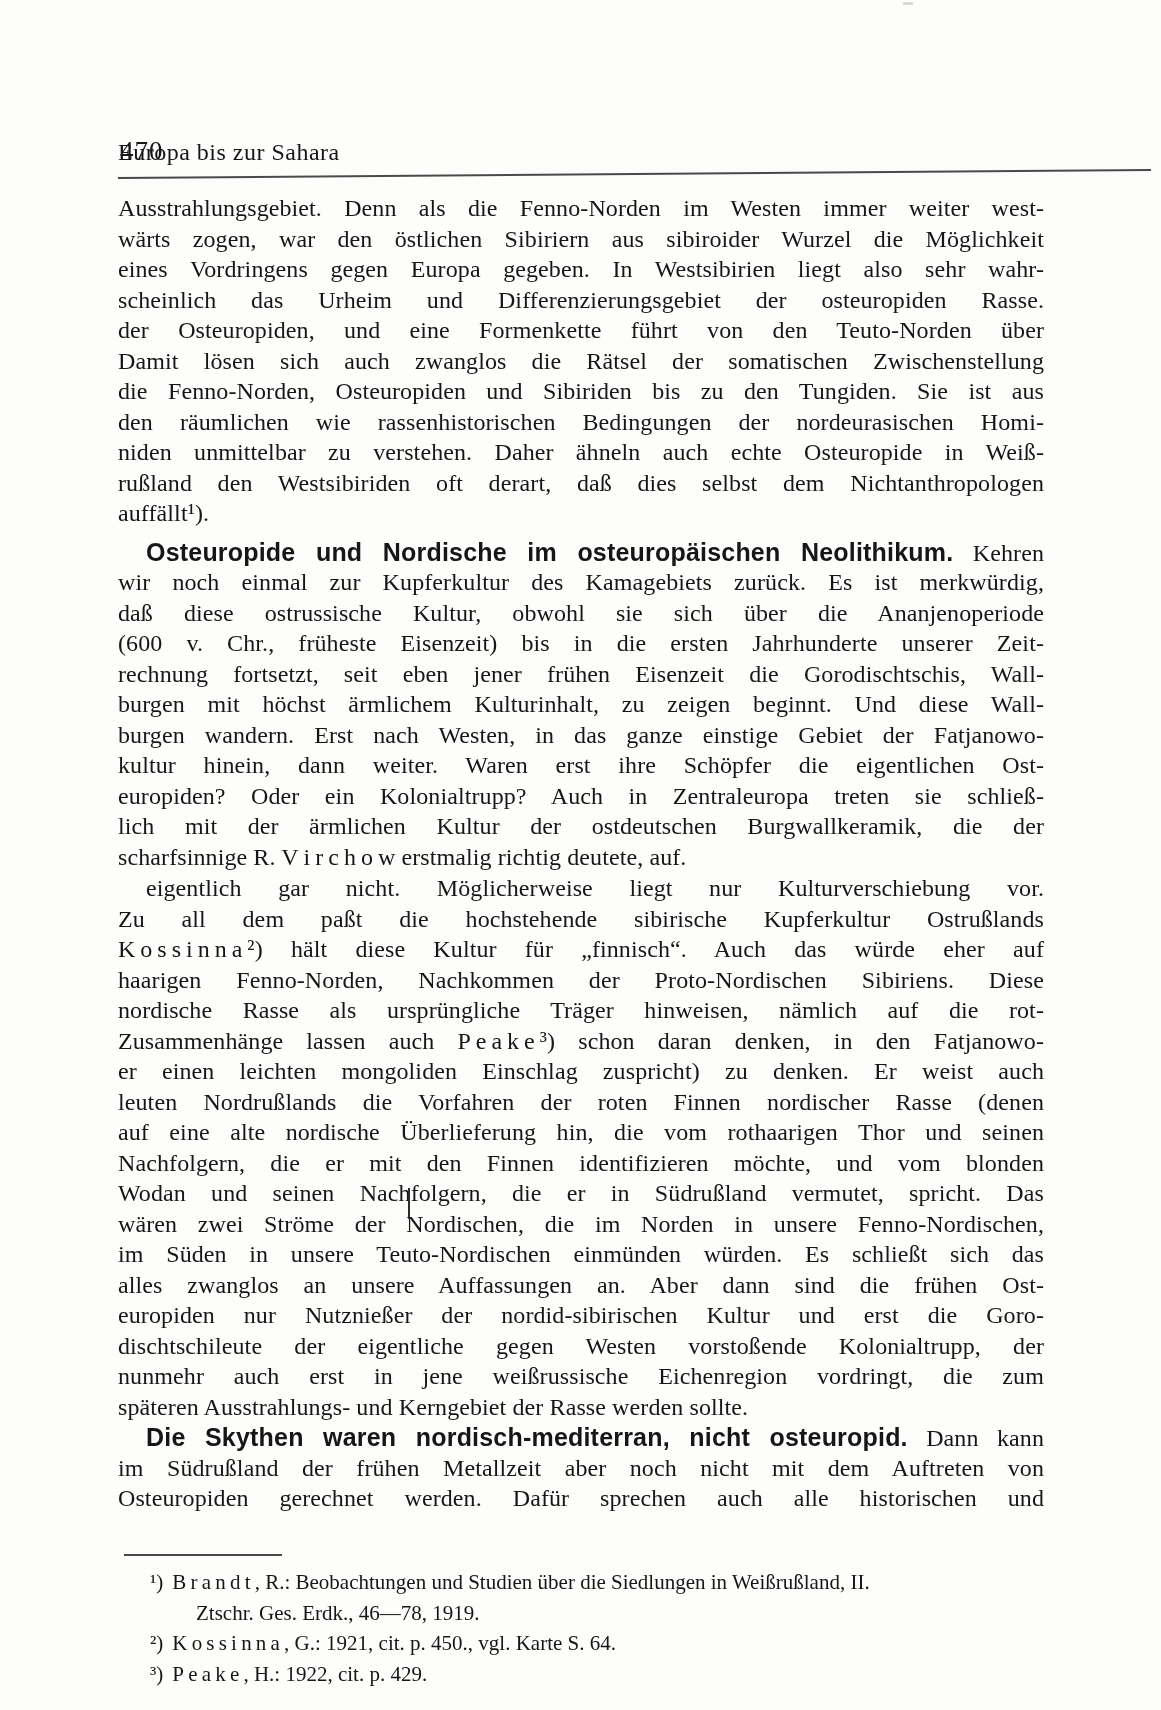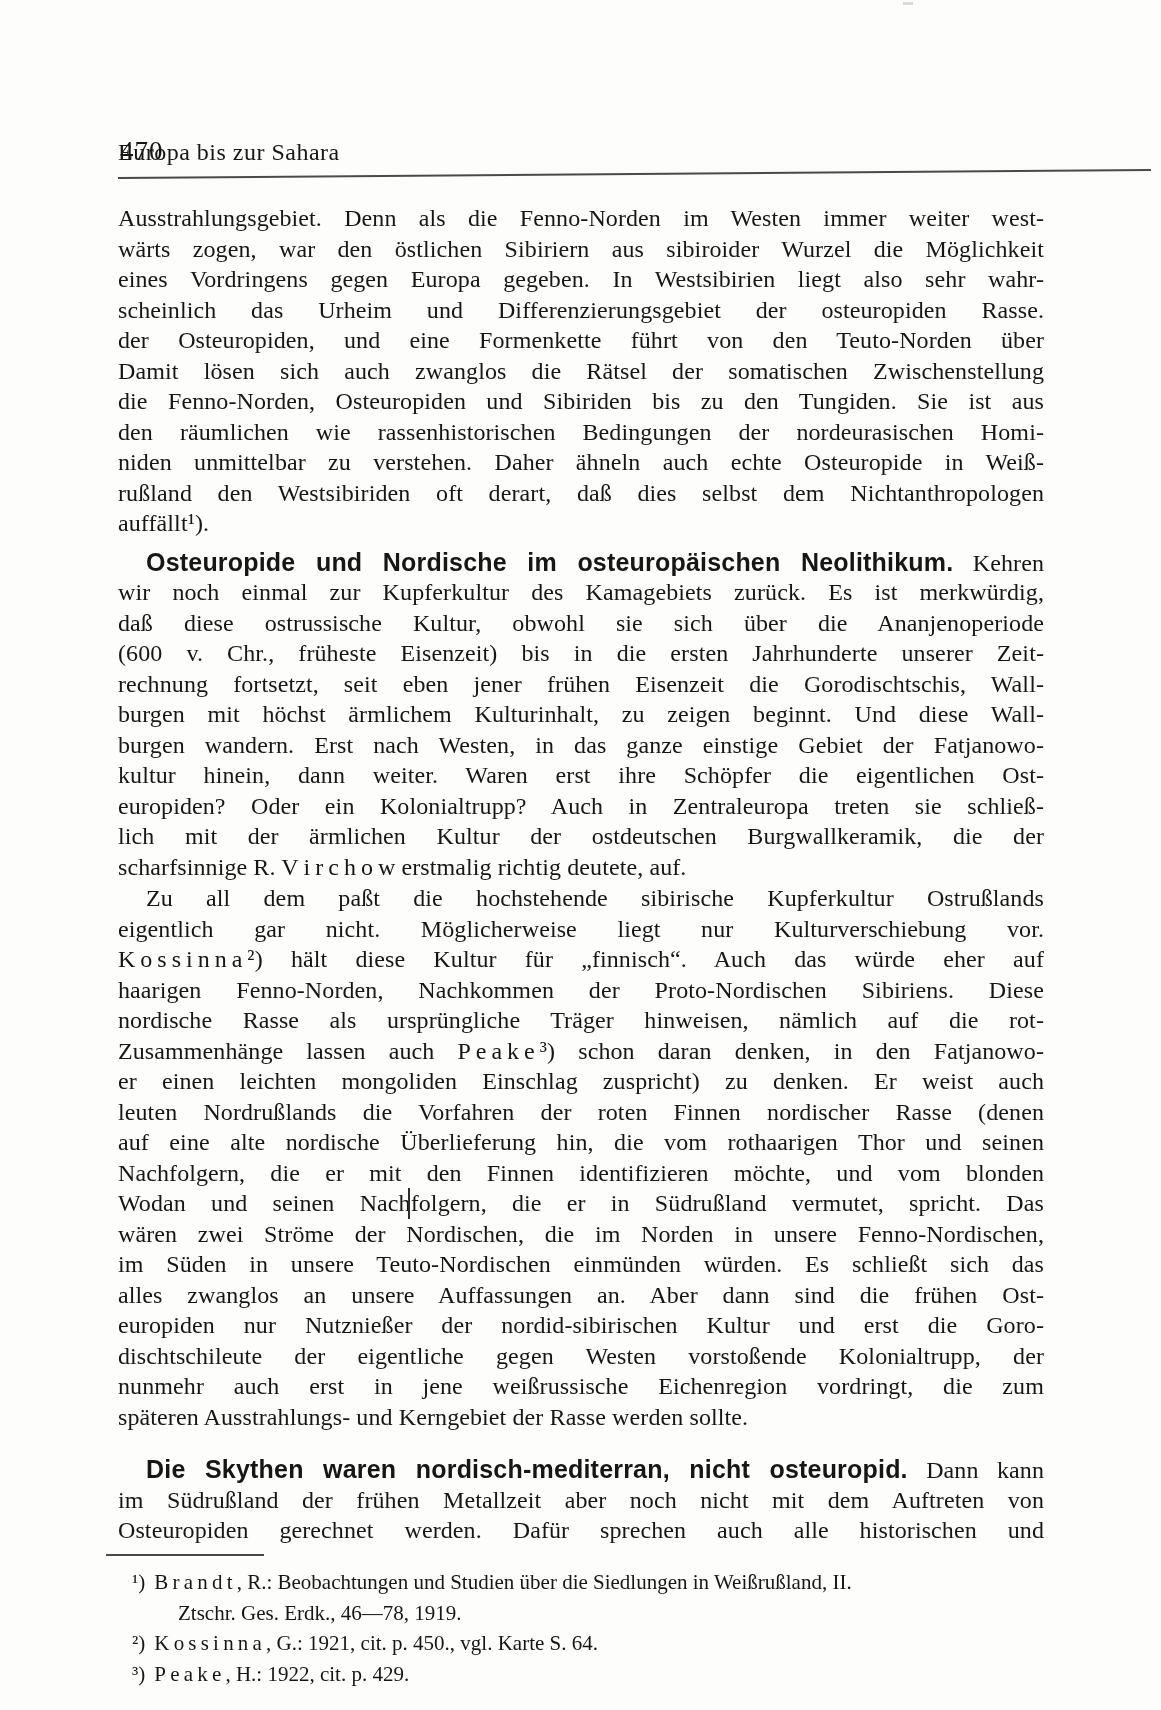--- a/index.html
+++ b/index.html
@@ -18,38 +18,38 @@
   }
   .running-title {
     position: absolute; left: 0; top: 127px; width: 926px;
     text-align: left; font-size: 24px; letter-spacing: 0.5px;
   }
   .header-rule {
     position: absolute; left: 0; top: 165px; width: 1033px; height: 0;
     border-top: 2px solid #4a4a4a;
     transform: rotate(-0.45deg); transform-origin: left center;
   }
-  .text-body { position: absolute; left: 118px; top: 203px; width: 926px; }
+  .text-body { position: absolute; left: 118px; top: 193px; width: 926px; }
   .para { margin: 0; }
   .para[data-name="paragraph-p2"] { margin-top: 8px; }
   .para[data-name="paragraph-p3"] { margin-top: 1px; }
-  .para[data-name="paragraph-p4"] { margin-top: 22px; }
+  .para[data-name="paragraph-p4"] { }
   .line {
     font-size: 24px; line-height: 30.5px; height: 30.5px;
     text-align: justify; text-align-last: justify;
     overflow: hidden; white-space: normal;
     letter-spacing: 0.1px;
   }
   .line.last { text-align-last: left; }
   .para[data-indent="true"] .line:first-child { text-indent: 28px; }
   .lead-heading {
     font-family: "Liberation Sans", sans-serif;
     font-weight: bold; font-size: 25px; letter-spacing: 0.2px;
   }
-  .footnotes { position: absolute; left: 106px; top: 1554px; width: 926px; }
+  .footnotes { position: absolute; left: 124px; top: 1554px; width: 926px; }
   .footnote-rule { width: 158px; border-top: 2px solid #4a4a4a; margin: 0; }
   .fn-list { margin-top: 11px; }
   .fn-line {
     font-size: 21px; line-height: 30.5px; height: 30.5px;
     overflow: hidden; padding-left: 26px;
   }
   .fn-line.fn-cont { padding-left: 72px; }
   .fn-marker { margin-right: 9px; }
   .ink-bar-artifact {
     position: absolute; left: 408px; top: 1188px;
@@ -90,22 +90,22 @@
       <div class="line" data-name="text-line">(600 v. Chr., früheste Eisenzeit) bis in die ersten Jahrhunderte unserer Zeit-</div>
       <div class="line" data-name="text-line">rechnung fortsetzt, seit eben jener frühen Eisenzeit die Gorodischtschis, Wall-</div>
       <div class="line" data-name="text-line">burgen mit höchst ärmlichem Kulturinhalt, zu zeigen beginnt. Und diese Wall-</div>
       <div class="line" data-name="text-line">burgen wandern. Erst nach Westen, in das ganze einstige Gebiet der Fatjanowo-</div>
       <div class="line" data-name="text-line">kultur hinein, dann weiter. Waren erst ihre Schöpfer die eigentlichen Ost-</div>
       <div class="line" data-name="text-line">europiden? Oder ein Kolonialtrupp? Auch in Zentraleuropa treten sie schließ-</div>
       <div class="line" data-name="text-line">lich mit der ärmlichen Kultur der ostdeutschen Burgwallkeramik, die der</div>
       <div class="line last" data-name="text-line">scharfsinnige R. V i r c h o w erstmalig richtig deutete, auf.</div>
     </div>
     <div class="para" data-name="paragraph-p3" data-indent="true">
+      <div class="line" data-name="text-line">eigentlich gar nicht. Möglicherweise liegt nur Kulturverschiebung vor.</div>
       <div class="line" data-name="text-line">Zu all dem paßt die hochstehende sibirische Kupferkultur Ostrußlands</div>
-      <div class="line" data-name="text-line">eigentlich gar nicht. Möglicherweise liegt nur Kulturverschiebung vor.</div>
       <div class="line" data-name="text-line">K o s s i n n a ²) hält diese Kultur für „finnisch“. Auch das würde eher auf</div>
       <div class="line" data-name="text-line">haarigen Fenno-Norden, Nachkommen der Proto-Nordischen Sibiriens. Diese</div>
       <div class="line" data-name="text-line">nordische Rasse als ursprüngliche Träger hinweisen, nämlich auf die rot-</div>
       <div class="line" data-name="text-line">Zusammenhänge lassen auch P e a k e ³) schon daran denken, in den Fatjanowo-</div>
       <div class="line" data-name="text-line">er einen leichten mongoliden Einschlag zuspricht) zu denken. Er weist auch</div>
       <div class="line" data-name="text-line">leuten Nordrußlands die Vorfahren der roten Finnen nordischer Rasse (denen</div>
       <div class="line" data-name="text-line">auf eine alte nordische Überlieferung hin, die vom rothaarigen Thor und seinen</div>
       <div class="line" data-name="text-line">Nachfolgern, die er mit den Finnen identifizieren möchte, und vom blonden</div>
       <div class="line" data-name="text-line">Wodan und seinen Nachfolgern, die er in Südrußland vermutet, spricht. Das</div>
       <div class="line" data-name="text-line">wären zwei Ströme der Nordischen, die im Norden in unsere Fenno-Nordischen,</div>

